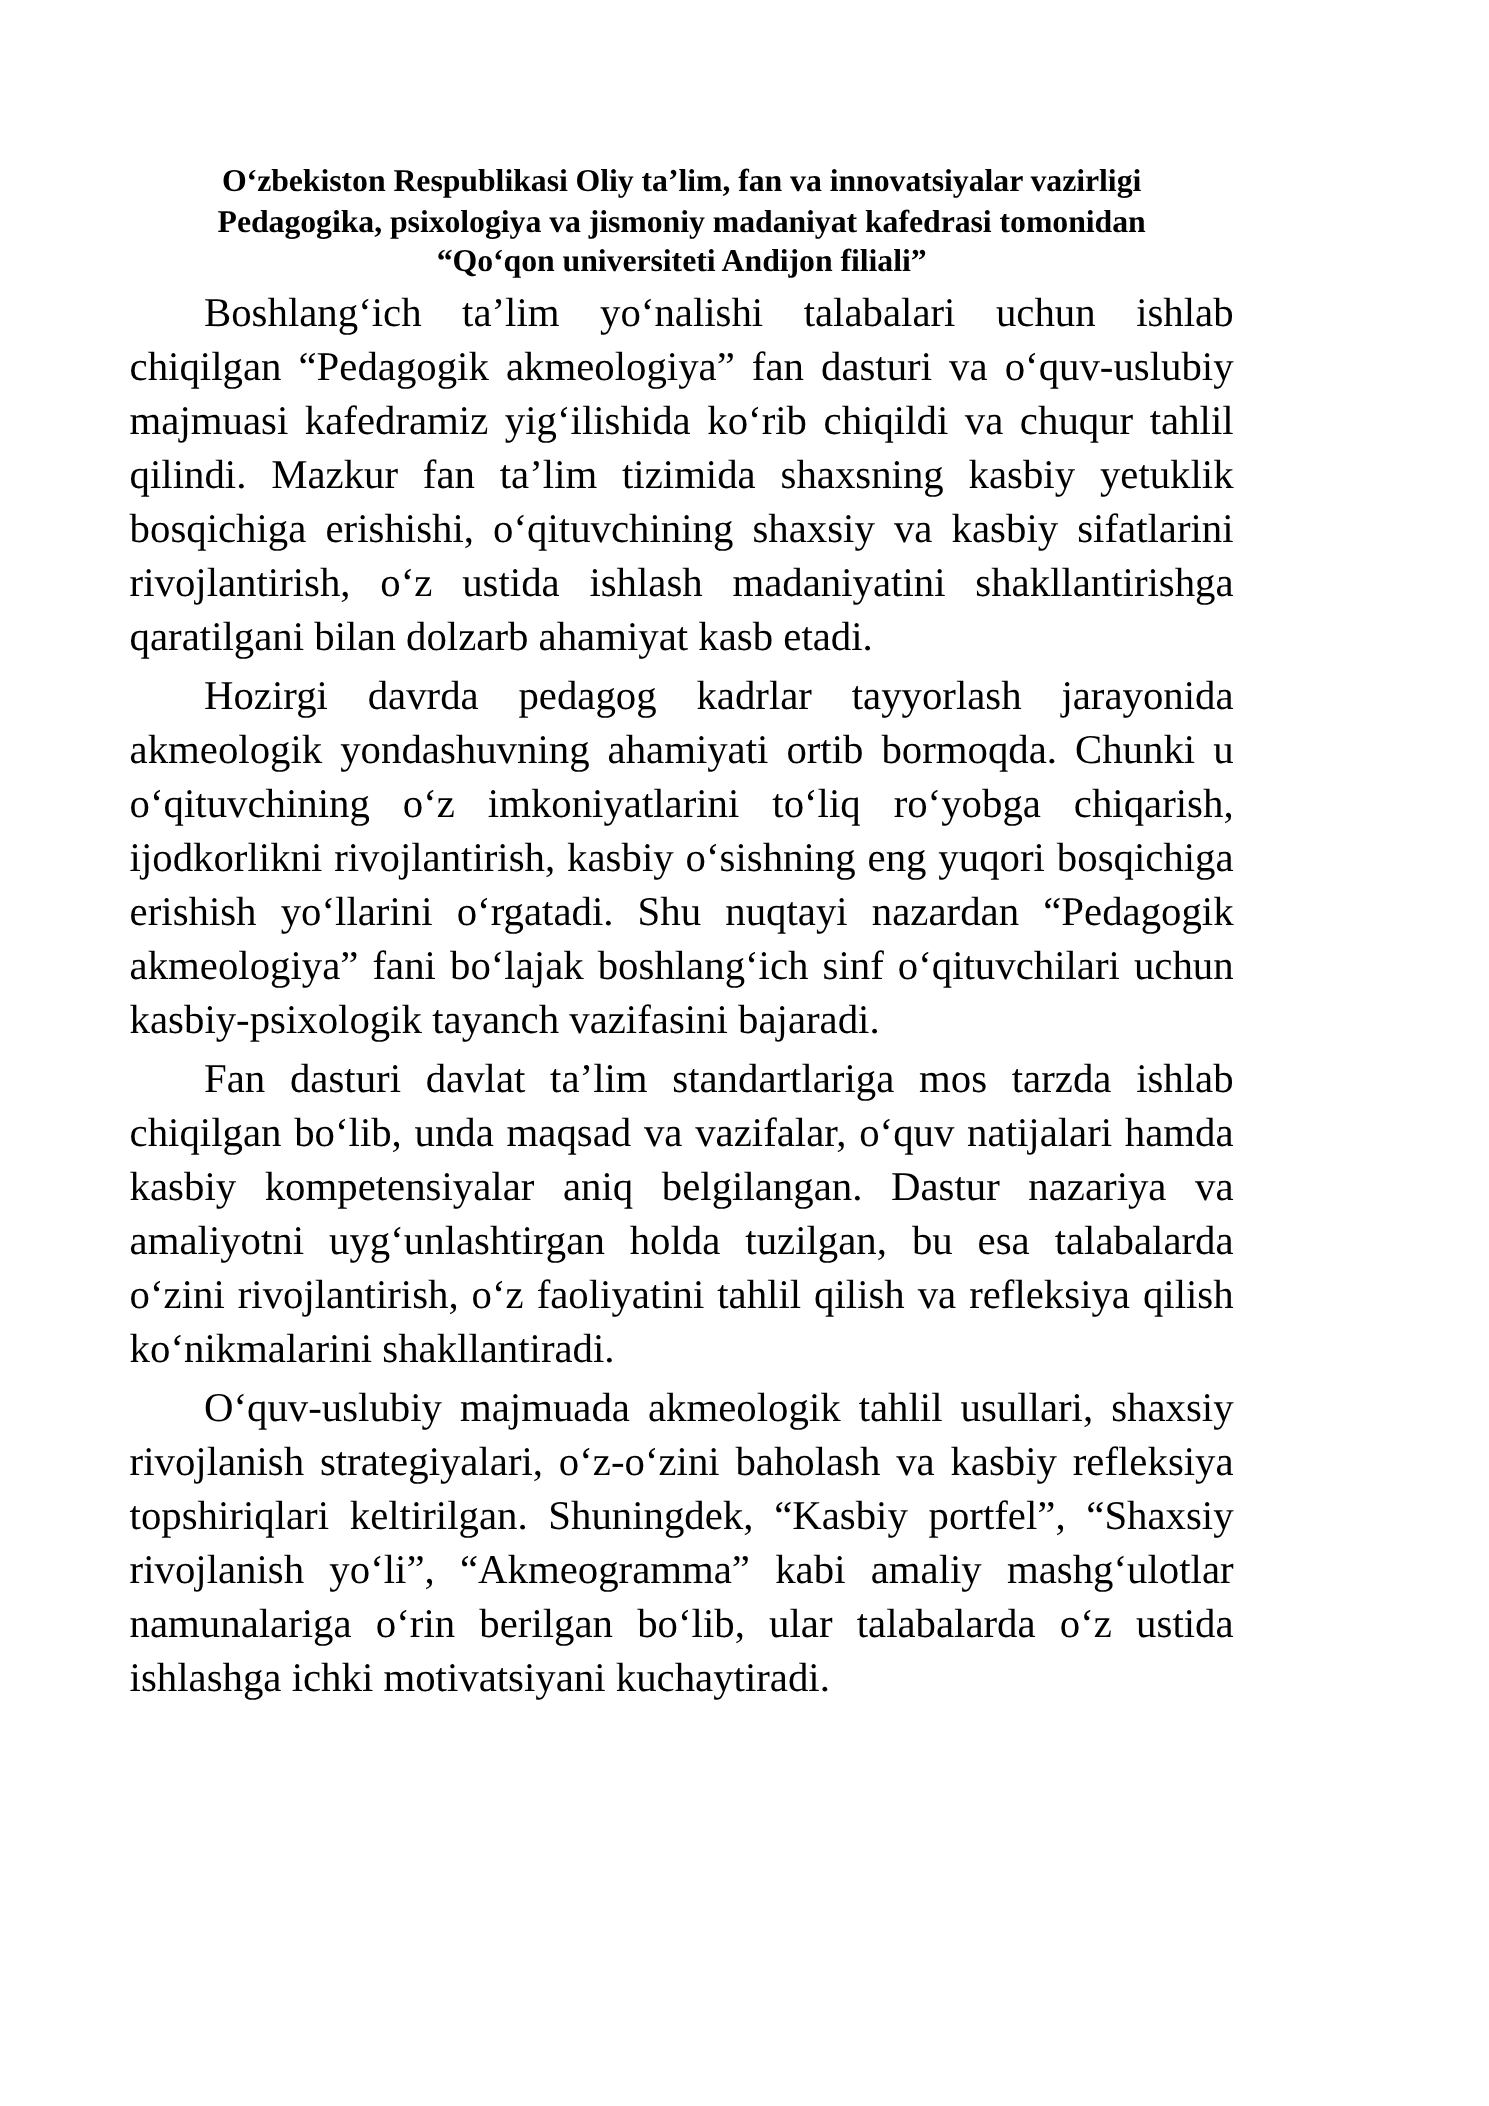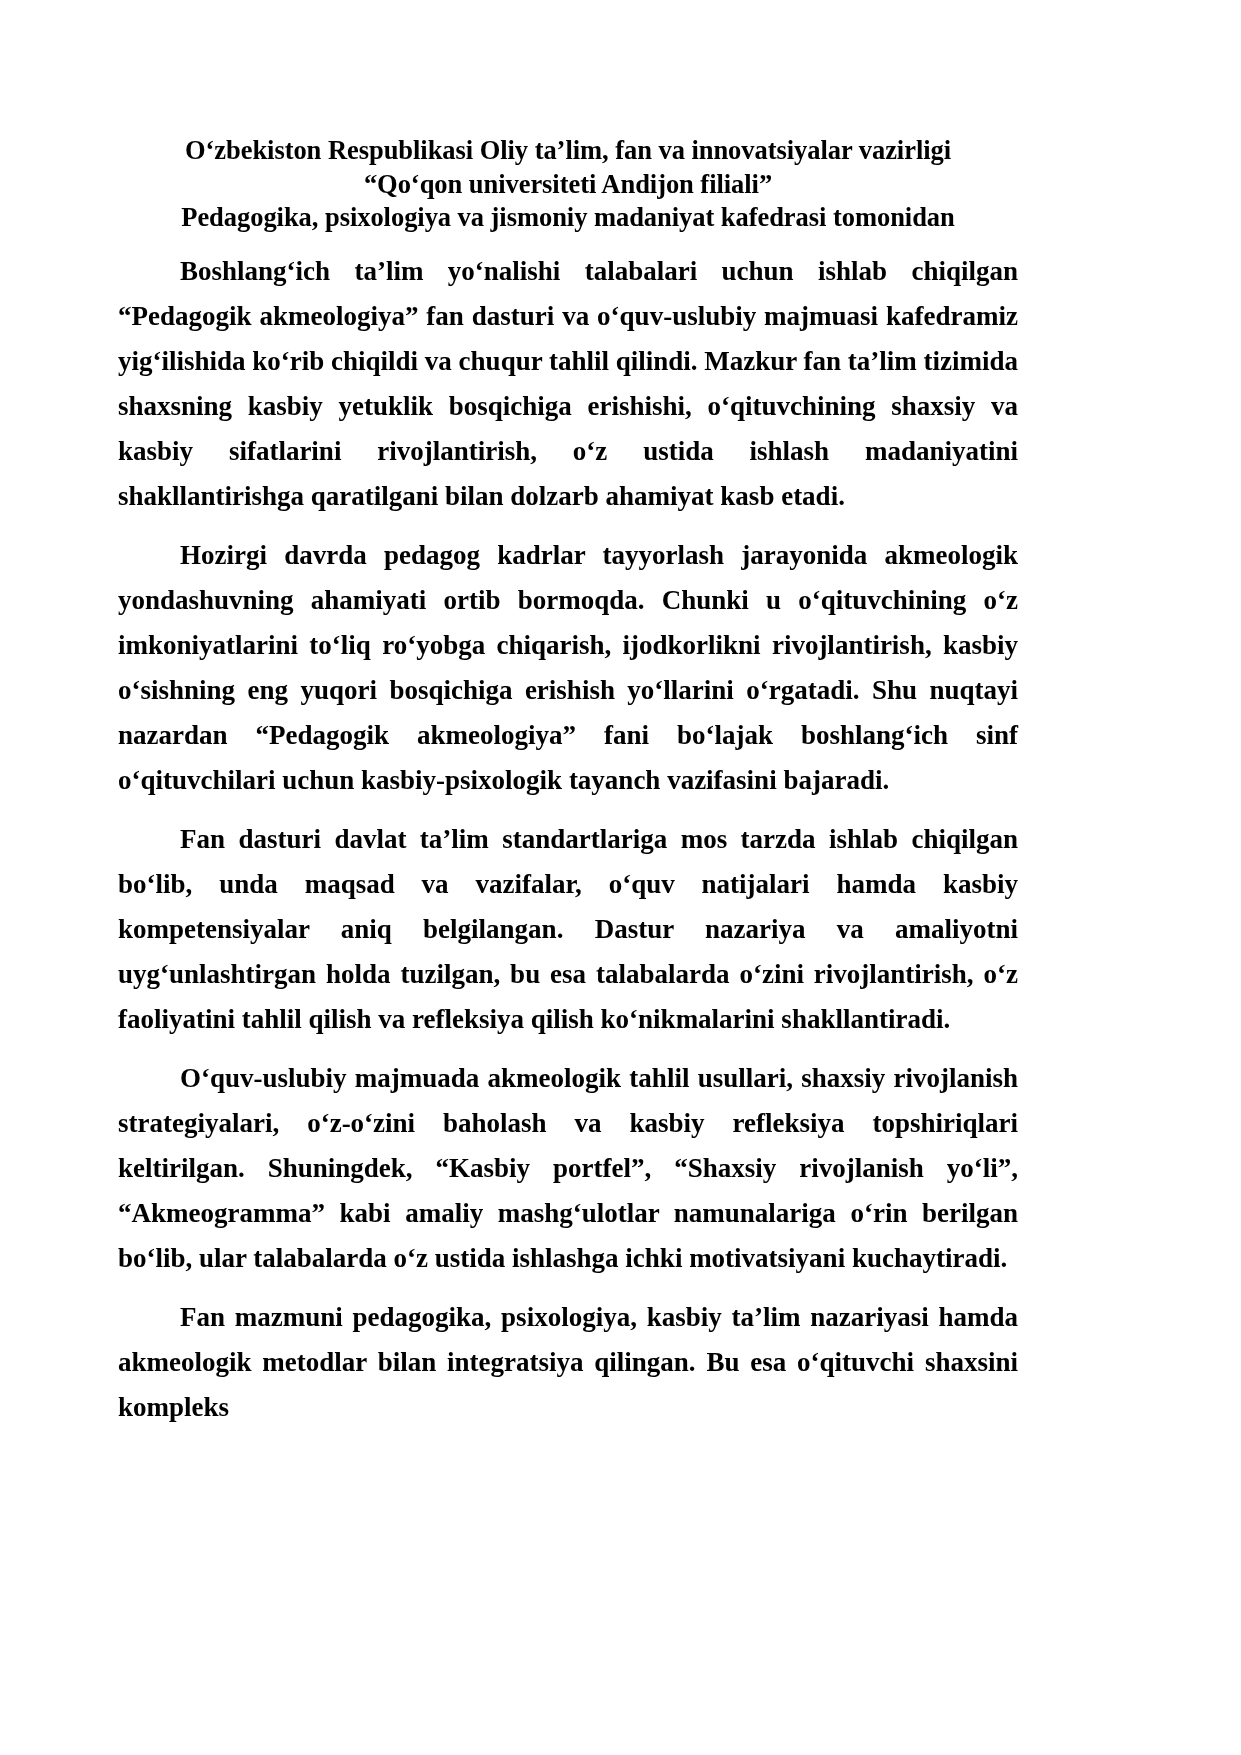--- a/index.html
+++ b/index.html
@@ -43,47 +43,45 @@
     white-space: normal;
   }
   .doc-type {
     text-align: center;
     font-weight: bold;
     font-size: 27px;
     line-height: 38px;
     letter-spacing: 0.2px;
   }
   p.body-par {
-    margin: 14px;
-    font-size: 27px;
+    margin: 4px;
+    font-size: 34px;
     line-height: 45px;
     text-align: justify;
     text-justify: inter-word;
     text-indent: 62px;
     hyphens: none;
-    font-weight: bold;
   }
   p.body-par.last {
     text-align: justify;
   }
   
 </style>
 </head>
 <body>
 
 <div class="page">
   <div class="content">
 
     <div class="header-block">
       <span class="header-line">O‘zbekiston Respublikasi Oliy ta’lim, fan va innovatsiyalar vazirligi</span>
+      <span class="header-line">Pedagogika, psixologiya va jismoniy madaniyat kafedrasi tomonidan</span>
       <span class="header-line">“Qo‘qon universiteti Andijon filiali”</span>
-      <span class="header-line">Pedagogika, psixologiya va jismoniy madaniyat kafedrasi tomonidan</span>
     </div>
 
 
     <p class="body-par">Boshlang‘ich ta’lim yo‘nalishi talabalari uchun ishlab chiqilgan “Pedagogik akmeologiya” fan dasturi va o‘quv-uslubiy majmuasi kafedramiz yig‘ilishida ko‘rib chiqildi va chuqur tahlil qilindi. Mazkur fan ta’lim tizimida shaxsning kasbiy yetuklik bosqichiga erishishi, o‘qituvchining shaxsiy va kasbiy sifatlarini rivojlantirish, o‘z ustida ishlash madaniyatini shakllantirishga qaratilgani bilan dolzarb ahamiyat kasb etadi.</p>
     <p class="body-par">Hozirgi davrda pedagog kadrlar tayyorlash jarayonida akmeologik yondashuvning ahamiyati ortib bormoqda. Chunki u o‘qituvchining o‘z imkoniyatlarini to‘liq ro‘yobga chiqarish, ijodkorlikni rivojlantirish, kasbiy o‘sishning eng yuqori bosqichiga erishish yo‘llarini o‘rgatadi. Shu nuqtayi nazardan “Pedagogik akmeologiya” fani bo‘lajak boshlang‘ich sinf o‘qituvchilari uchun kasbiy-psixologik tayanch vazifasini bajaradi.</p>
     <p class="body-par">Fan dasturi davlat ta’lim standartlariga mos tarzda ishlab chiqilgan bo‘lib, unda maqsad va vazifalar, o‘quv natijalari hamda kasbiy kompetensiyalar aniq belgilangan. Dastur nazariya va amaliyotni uyg‘unlashtirgan holda tuzilgan, bu esa talabalarda o‘zini rivojlantirish, o‘z faoliyatini tahlil qilish va refleksiya qilish ko‘nikmalarini shakllantiradi.</p>
     <p class="body-par">O‘quv-uslubiy majmuada akmeologik tahlil usullari, shaxsiy rivojlanish strategiyalari, o‘z-o‘zini baholash va kasbiy refleksiya topshiriqlari keltirilgan. Shuningdek, “Kasbiy portfel”, “Shaxsiy rivojlanish yo‘li”, “Akmeogramma” kabi amaliy mashg‘ulotlar namunalariga o‘rin berilgan bo‘lib, ular talabalarda o‘z ustida ishlashga ichki motivatsiyani kuchaytiradi.</p>
-    <p class="body-par last">Fan mazmuni pedagogika, psixologiya, kasbiy ta’lim nazariyasi hamda akmeologik metodlar bilan integratsiya qilingan. Bu esa o‘qituvchi shaxsini kompleks</p>
 
   </div>
 </div>
 
 </body></html>

